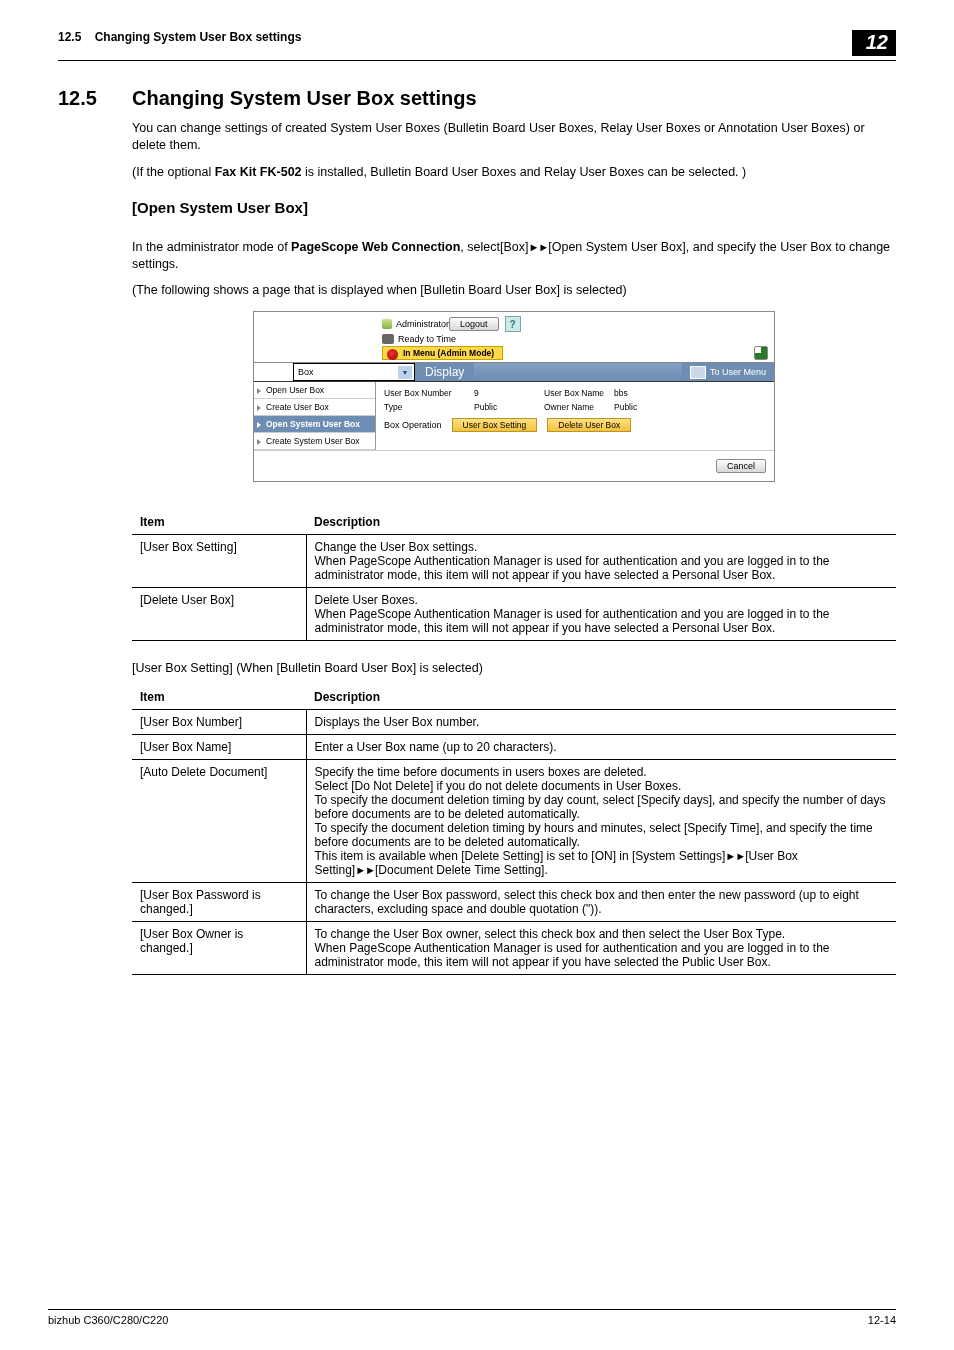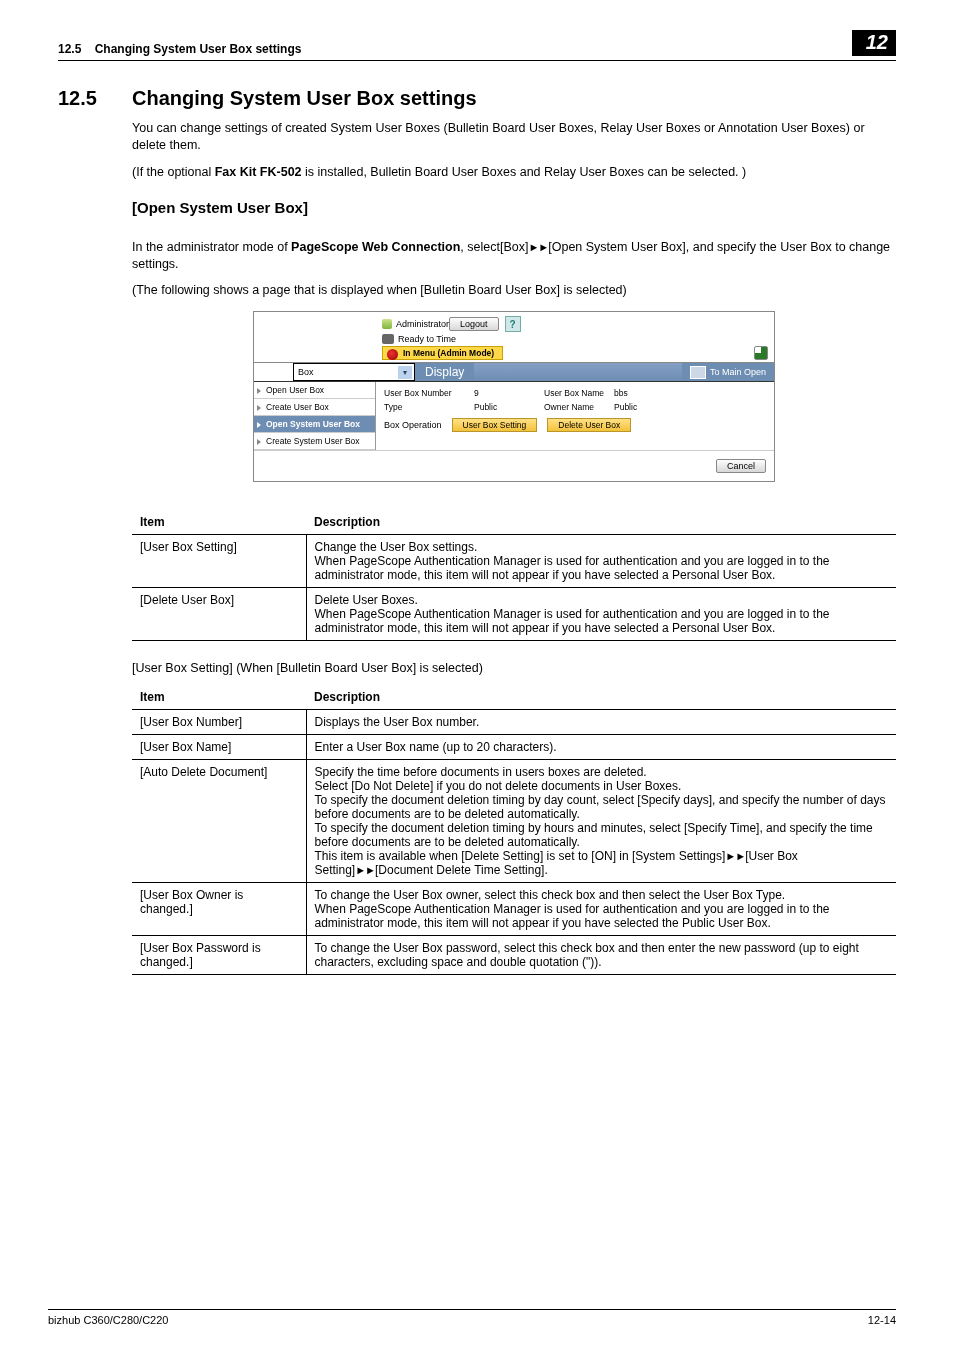--- a/index.html
+++ b/index.html
@@ -12,21 +12,21 @@
   }
   .page {
     width: 954px;
     min-height: 1350px;
     position: relative;
     padding: 30px 58px 40px 58px;
     box-sizing: border-box;
   }
   .header-row {
     display: flex;
-    align-items: flex-end;
+    align-items: flex-start;
     justify-content: space-between;
     border-bottom: 1px solid #000;
     padding-bottom: 4px;
     margin-bottom: 26px;
   }
   .header-left {
     font-size: 12px;
     font-weight: bold;
   }
   .header-right-badge {
@@ -352,21 +352,21 @@
         </div>
         <div class="shot-bar">
           <div class="shot-select">
             <span>Box</span>
             <span class="select-arrow">▾</span>
           </div>
           <div class="shot-display">Display</div>
           <div class="shot-bar-fill"></div>
           <div class="shot-tomain">
             <span class="tomain-icon"></span>
-            <span>To Main Open</span>
+            <span>To User Menu</span>
           </div>
         </div>
         <div class="shot-body">
           <div class="shot-nav">
             <div class="nav-item">Open User Box</div>
             <div class="nav-item">Create User Box</div>
             <div class="nav-item active">Open System User Box</div>
             <div class="nav-item">Create System User Box</div>
           </div>
           <div class="shot-main">
@@ -436,30 +436,30 @@
         <td>[Auto Delete Document]</td>
         <td>
           <span style="white-space:pre-line">Specify the time before documents in users boxes are deleted.
 Select [Do Not Delete] if you do not delete documents in User Boxes.
 To specify the document deletion timing by day count, select [Specify days], and specify the number of days before documents are to be deleted automatically.
 To specify the document deletion timing by hours and minutes, select [Specify Time], and specify the time before documents are to be deleted automatically.
 This item is available when [Delete Setting] is set to [ON] in [System Settings]</span><span class="arrows">►►</span><span>[User Box Setting]</span><span class="arrows">►►</span><span>[Document Delete Time Setting].</span>
         </td>
       </tr>
       <tr>
+        <td>[User Box Password is changed.]</td>
+        <td>To change the User Box password, select this check box and then enter the new password (up to eight characters, excluding space and double quotation (")).</td>
+      </tr>
+      <tr>
         <td>[User Box Owner is changed.]</td>
         <td>
           <span style="white-space:pre-line">To change the User Box owner, select this check box and then select the User Box Type.
 When </span><span class="bold">PageScope Authentication Manager</span><span> is used for authentication and you are logged in to the administrator mode, this item will not appear if you have selected the Public User Box.</span>
         </td>
       </tr>
-      <tr>
-        <td>[User Box Password is changed.]</td>
-        <td>To change the User Box password, select this check box and then enter the new password (up to eight characters, excluding space and double quotation (")).</td>
-      </tr>
     </tbody>
       </table>
 
   </div>
 
   <div class="page-footer">
     <span>bizhub C360/C280/C220</span>
     <span>12-14</span>
   </div>
 

